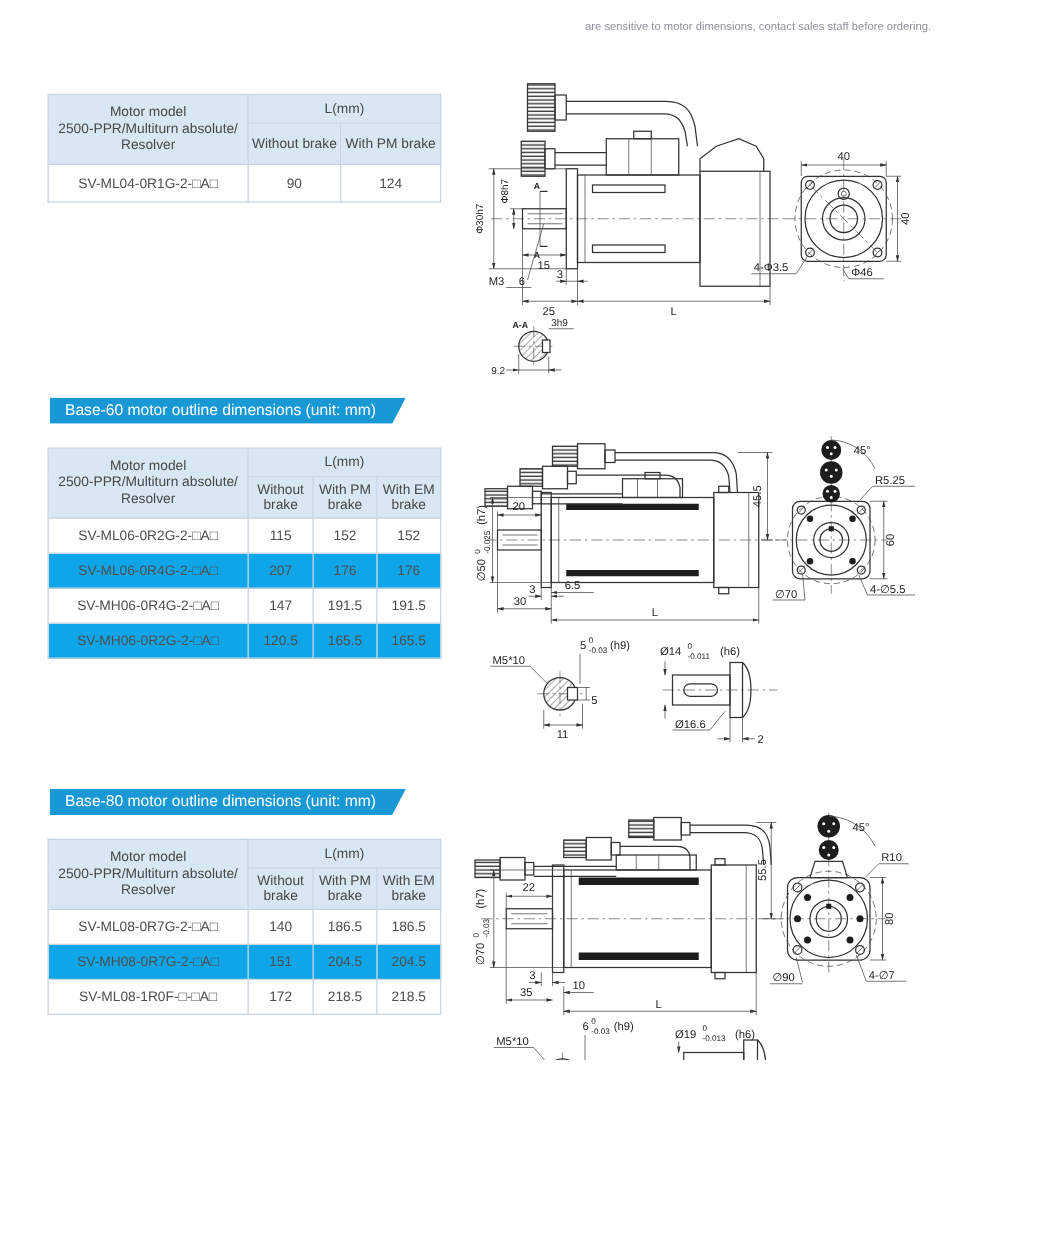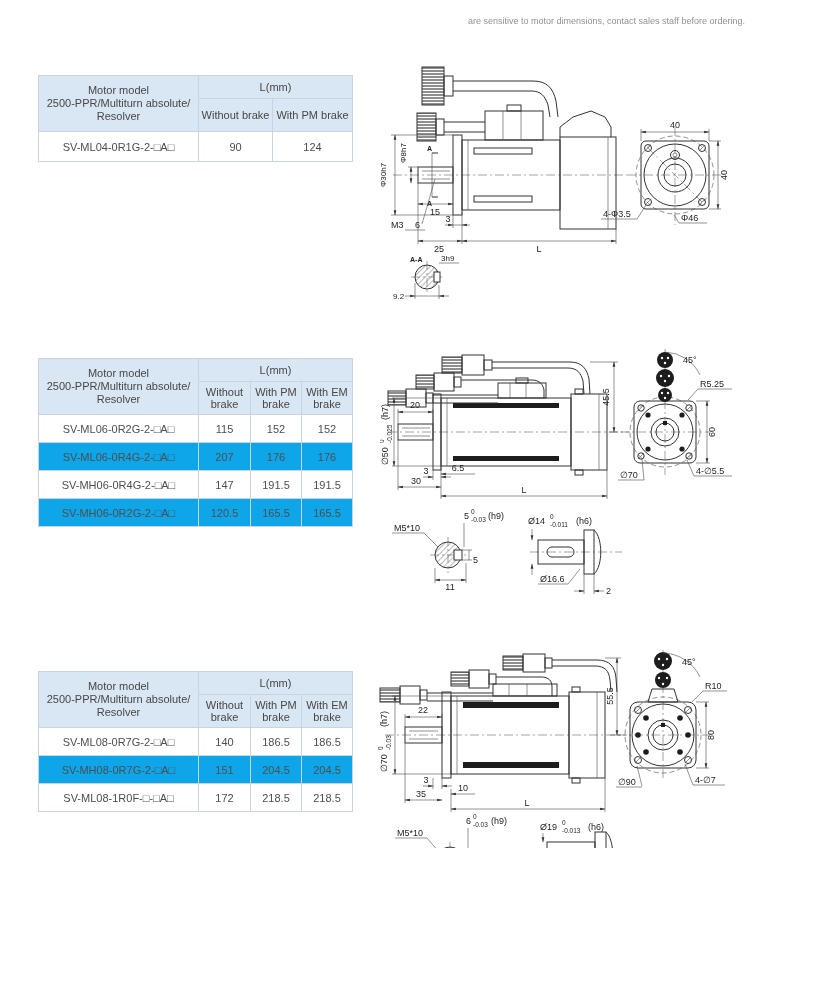--- a/index.html
+++ b/index.html
@@ -188,20 +188,23 @@
       <line class="dim" x1="64" y1="208" x2="84" y2="208"></line>
       <line class="dim" x1="40" y1="228" x2="40" y2="244"></line>
       <line class="dim" x1="64" y1="230" x2="64" y2="244"></line>
       <line class="dim" x1="40" y1="241" x2="64" y2="241"></line>
       <line class="dim" x1="30" y1="241" x2="40" y2="241" marker-end="url(#ar40)"></line>
       <line class="dim" x1="74" y1="241" x2="64" y2="241" marker-end="url(#ar40)"></line>
       <text class="f8" x="18" y="244">9.2</text>
     </g>
   </svg>
 
+  <div class="banner b2">
+    <span>Base-60 motor outline dimensions (unit: mm)</span>
+  </div>
 
   <table class="spec t2">
     <colgroup>
         <col style="width:160px">
         <col style="width:52px">
         <col style="width:51px">
         <col style="width:51px">
       </colgroup>
     <tbody>
       <tr>
@@ -412,20 +415,23 @@
       <line class="dim" x1="158" y1="237" x2="188" y2="237"></line>
       <line class="dim" x1="188" y1="237" x2="200" y2="222"></line>
       <line class="dim" x1="204" y1="227" x2="204" y2="247"></line>
       <line class="dim" x1="214" y1="227" x2="214" y2="247"></line>
       <line class="dim" x1="194" y1="244" x2="204" y2="244" marker-end="url(#ar60)"></line>
       <line class="dim" x1="224" y1="244" x2="214" y2="244" marker-end="url(#ar60)"></line>
       <text x="226" y="247">2</text>
     </g>
   </svg>
 
+  <div class="banner b3">
+    <span>Base-80 motor outline dimensions (unit: mm)</span>
+  </div>
 
   <table class="spec t3">
     <colgroup>
         <col style="width:160px">
         <col style="width:52px">
         <col style="width:51px">
         <col style="width:51px">
       </colgroup>
     <tbody>
       <tr>

